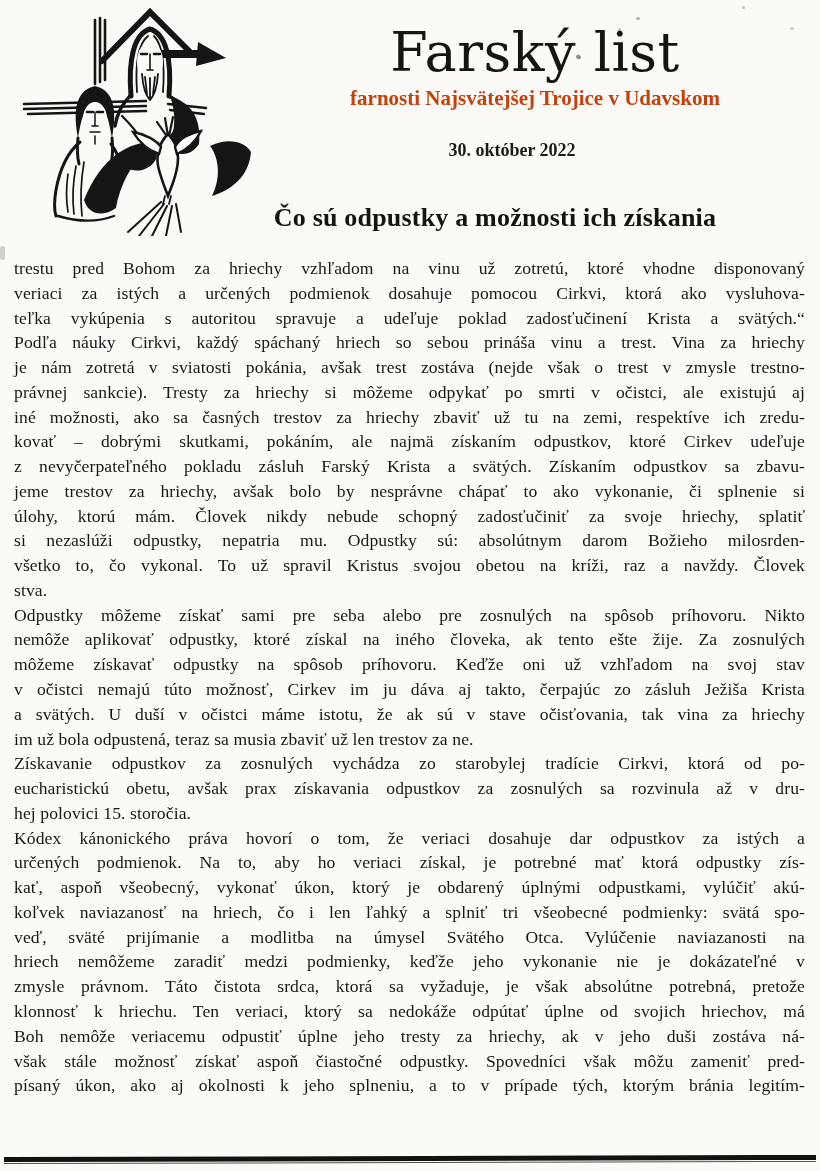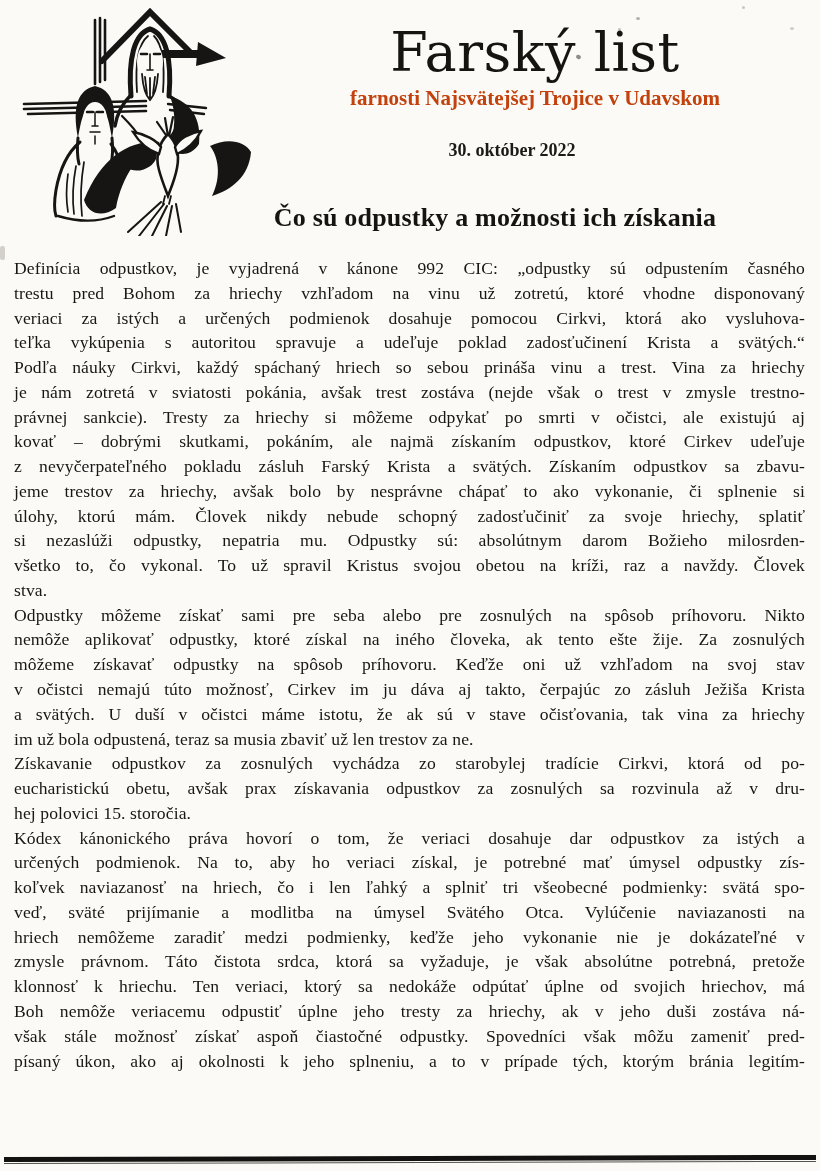--- a/index.html
+++ b/index.html
@@ -116,45 +116,46 @@
   <div class="masthead">
     <div class="title">Farský list</div>
     <div class="subtitle">farnosti Najsvätejšej Trojice v Udavskom</div>
   </div>
 
   <div class="date-line">30. október 2022</div>
 
   <div class="headline">Čo sú odpustky a možnosti ich získania</div>
 
   <div class="article">
-      <div class="line">Definícia odpustkov, je vyjadrená v kánone 992 CIC: „odpustky sú odpustením časného</div>
       <div class="line">trestu pred Bohom za hriechy vzhľadom na vinu už zotretú, ktoré vhodne disponovaný</div>
       <div class="line">veriaci za istých a určených podmienok dosahuje pomocou Cirkvi, ktorá ako vysluhova-</div>
       <div class="line">teľka vykúpenia s autoritou spravuje a udeľuje poklad zadosťučinení Krista a svätých.“</div>
       <div class="line">Podľa náuky Cirkvi, každý spáchaný hriech so sebou prináša vinu a trest. Vina za hriechy</div>
       <div class="line">je nám zotretá v sviatosti pokánia, avšak trest zostáva (nejde však o trest v zmysle trestno-</div>
       <div class="line">právnej sankcie). Tresty za hriechy si môžeme odpykať po smrti v očistci, ale existujú aj</div>
+      <div class="line">iné možnosti, ako sa časných trestov za hriechy zbaviť už tu na zemi, respektíve ich zredu-</div>
       <div class="line">kovať – dobrými skutkami, pokáním, ale najmä získaním odpustkov, ktoré Cirkev udeľuje</div>
       <div class="line">z nevyčerpateľného pokladu zásluh Farský Krista a svätých. Získaním odpustkov sa zbavu-</div>
       <div class="line">jeme trestov za hriechy, avšak bolo by nesprávne chápať to ako vykonanie, či splnenie si</div>
       <div class="line">úlohy, ktorú mám. Človek nikdy nebude schopný zadosťučiniť za svoje hriechy, splatiť</div>
       <div class="line">si nezaslúži odpustky, nepatria mu. Odpustky sú: absolútnym darom Božieho milosrden-</div>
       <div class="line">všetko to, čo vykonal. To už spravil Kristus svojou obetou na kríži, raz a navždy. Človek</div>
       <div class="line end">stva.</div>
       <div class="line">Odpustky môžeme získať sami pre seba alebo pre zosnulých na spôsob príhovoru. Nikto</div>
       <div class="line">nemôže aplikovať odpustky, ktoré získal na iného človeka, ak tento ešte žije. Za zosnulých</div>
       <div class="line">môžeme získavať odpustky na spôsob príhovoru. Keďže oni už vzhľadom na svoj stav</div>
       <div class="line">v očistci nemajú túto možnosť, Cirkev im ju dáva aj takto, čerpajúc zo zásluh Ježiša Krista</div>
       <div class="line">a svätých. U duší v očistci máme istotu, že ak sú v stave očisťovania, tak vina za hriechy</div>
       <div class="line end">im už bola odpustená, teraz sa musia zbaviť už len trestov za ne.</div>
       <div class="line">Získavanie odpustkov za zosnulých vychádza zo starobylej tradície Cirkvi, ktorá od po-</div>
       <div class="line">eucharistickú obetu, avšak prax získavania odpustkov za zosnulých sa rozvinula až v dru-</div>
       <div class="line end">hej polovici 15. storočia.</div>
       <div class="line">Kódex kánonického práva hovorí o tom, že veriaci dosahuje dar odpustkov za istých a</div>
-      <div class="line">určených podmienok. Na to, aby ho veriaci získal, je potrebné mať úmysel odpustky zís-</div>
+      <div class="line">určených podmienok. Na to, aby ho veriaci získal, je potrebné mať ktorá odpustky zís-</div>
+      <div class="line">kať, aspoň všeobecný, vykonať úkon, ktorý je obdarený úplnými odpustkami, vylúčiť akú-</div>
       <div class="line">koľvek naviazanosť na hriech, čo i len ľahký a splniť tri všeobecné podmienky: svätá spo-</div>
       <div class="line">veď, sväté prijímanie a modlitba na úmysel Svätého Otca. Vylúčenie naviazanosti na</div>
       <div class="line">hriech nemôžeme zaradiť medzi podmienky, keďže jeho vykonanie nie je dokázateľné v</div>
       <div class="line">zmysle právnom. Táto čistota srdca, ktorá sa vyžaduje, je však absolútne potrebná, pretože</div>
       <div class="line">klonnosť k hriechu. Ten veriaci, ktorý sa nedokáže odpútať úplne od svojich hriechov, má</div>
       <div class="line">Boh nemôže veriacemu odpustiť úplne jeho tresty za hriechy, ak v jeho duši zostáva ná-</div>
       <div class="line">však stále možnosť získať aspoň čiastočné odpustky. Spovedníci však môžu zameniť pred-</div>
       <div class="line">písaný úkon, ako aj okolnosti k jeho splneniu, a to v prípade tých, ktorým bránia legitím-</div>
     </div>
 

